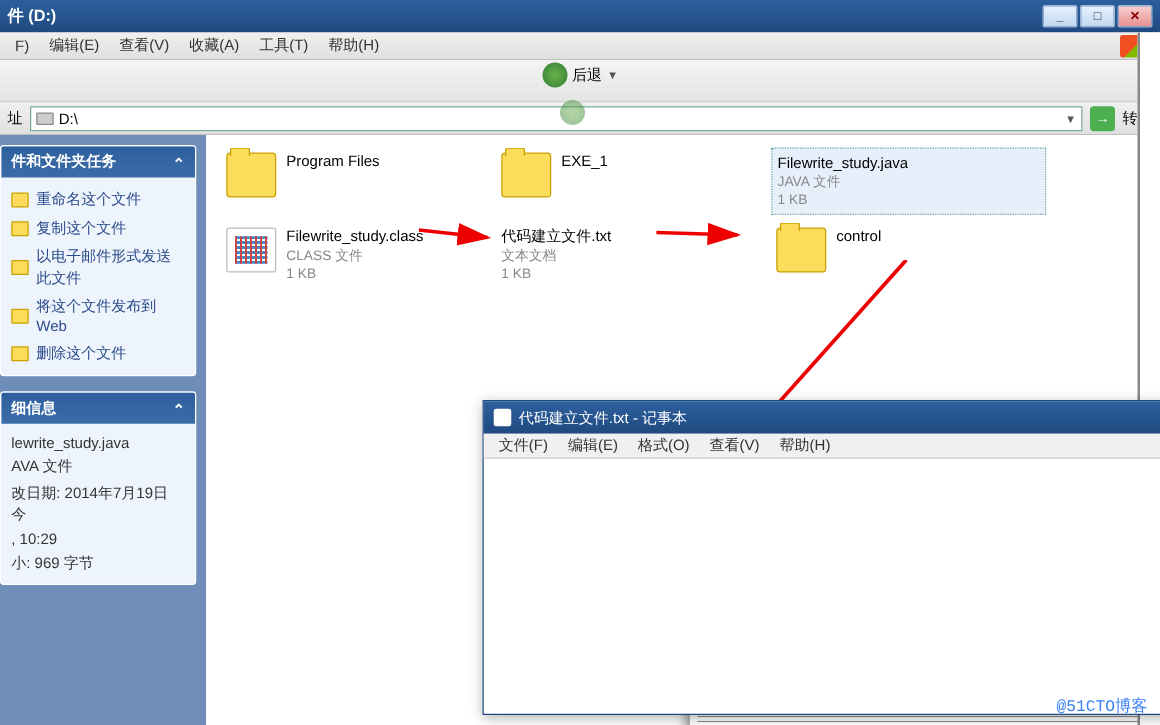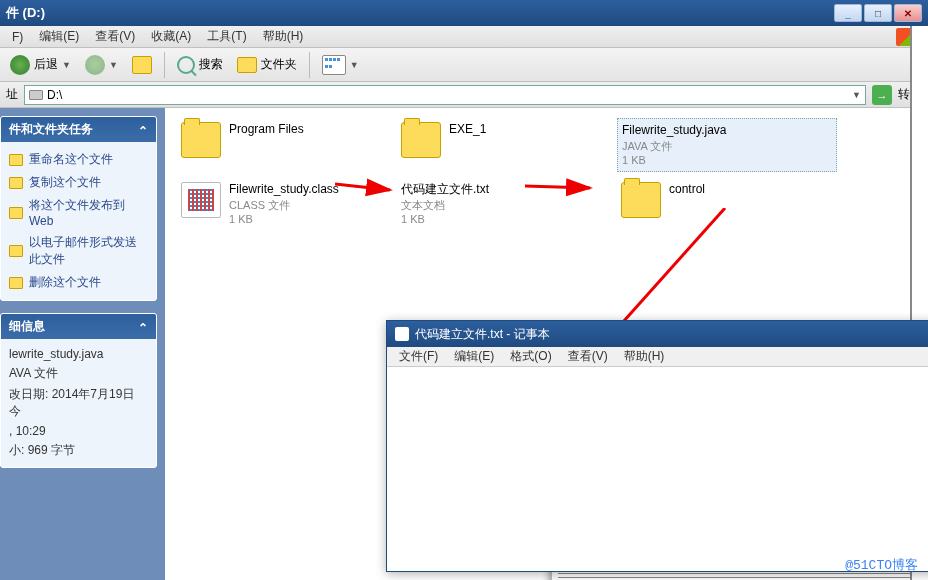--- a/index.html
+++ b/index.html
@@ -12,21 +12,21 @@
 .winbtn { width: 28px; height: 18px; border: 1px solid #a0b8d8; background: linear-gradient(#e8f0ff,#c0d8f0); border-radius: 2px; display: flex; align-items: center; justify-content: center; font-size: 10px; color: #333; }
 .winbtn.close { background: linear-gradient(#f8d0d0,#e89090); color: #800; }
 
 
 .menubar { height: 22px; background: linear-gradient(#f0f0f0,#e0e0e0); display: flex; align-items: center; padding: 0 4px; border-bottom: 1px solid #c0c0c0; }
 .menuitem { padding: 2px 8px; color: #333; }
 .menubar .spacer { flex: 1; }
 .winlogo { width: 24px; height: 18px; background: linear-gradient(135deg,#f25022 0 50%,#7fba00 50% 100%); border-radius: 2px; margin-right: 4px; }
 
 
-.toolbar { height: 34px; background: linear-gradient(#f4f4f4,#e4e4e4); display: flex; align-items: center; padding: 0 6px; gap: 6px; border-bottom: 1px solid #c0c0c0; }
+.toolbar { height: 34px; background: linear-gradient(#f4f4f4,#e4e4e4); display: flex; align-items: center; padding: 0 6px; gap: 6px; border-bottom: 1px solid #c0c0c0; flex-direction: column; }
 .tbtn { display: flex; align-items: center; gap: 4px; padding: 2px 4px; }
 .tbtn .arrow { font-size: 9px; color: #555; }
 .tbicon { width: 20px; height: 20px; border-radius: 50%; display: inline-block; }
 .tbicon.back { background: radial-gradient(circle,#6ab04c,#2e7d32); }
 .tbicon.fwd { background: radial-gradient(circle,#6ab04c,#2e7d32); opacity: 0.5; }
 .tbicon.up { width: 20px; height: 18px; background: #fddc5c; border: 1px solid #c8a000; border-radius: 2px; }
 .tbicon.search { width: 18px; height: 18px; border: 2px solid #5a8; border-radius: 50%; position: relative; }
 .tbicon.search::after { content:''; position:absolute; width:7px; height:2px; background:#5a8; bottom:-2px; right:-4px; transform:rotate(45deg); }
 .tbicon.folders { width: 20px; height: 16px; background: #fddc5c; border: 1px solid #c8a000; border-radius: 2px; }
 .tbicon.views { width: 24px; height: 20px; border: 1px solid #888; border-radius: 2px; background: #fff; display:flex; flex-wrap:wrap; padding:2px; gap:1px; }
@@ -169,25 +169,25 @@
         <div class="task">
             <span class="ticon"></span>
             <span>重命名这个文件</span>
           </div>
         <div class="task">
             <span class="ticon"></span>
             <span>复制这个文件</span>
           </div>
         <div class="task">
             <span class="ticon"></span>
+            <span>以电子邮件形式发送此文件</span>
+          </div>
+        <div class="task">
+            <span class="ticon"></span>
             <span>将这个文件发布到 Web</span>
-          </div>
-        <div class="task">
-            <span class="ticon"></span>
-            <span>以电子邮件形式发送此文件</span>
           </div>
         <div class="task">
             <span class="ticon"></span>
             <span>删除这个文件</span>
           </div>
       </div>
     </div>
     <div class="panel">
       <div class="panel-hdr">
         <span>细信息</span>

